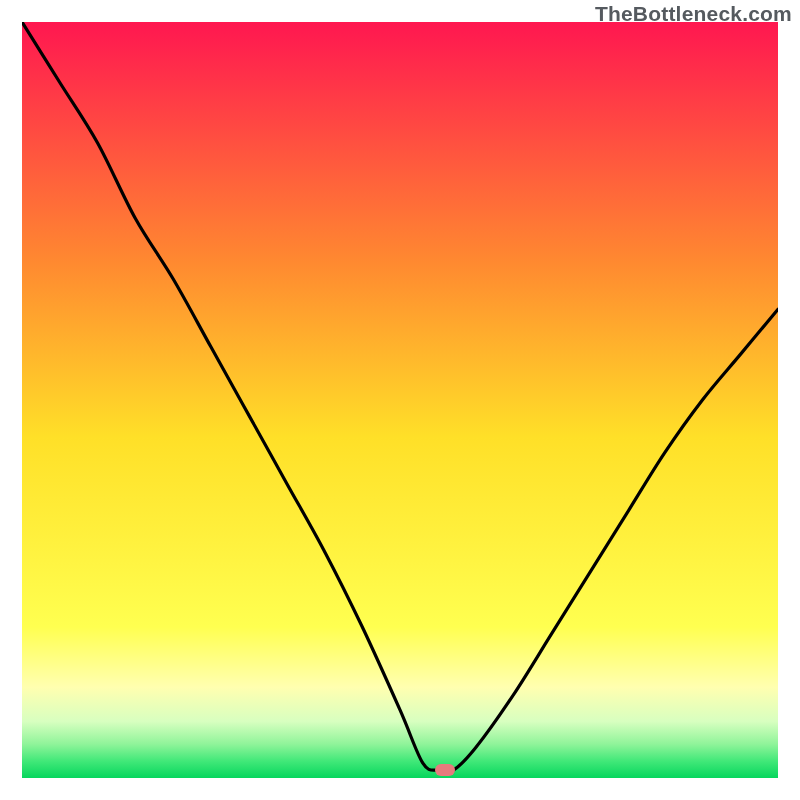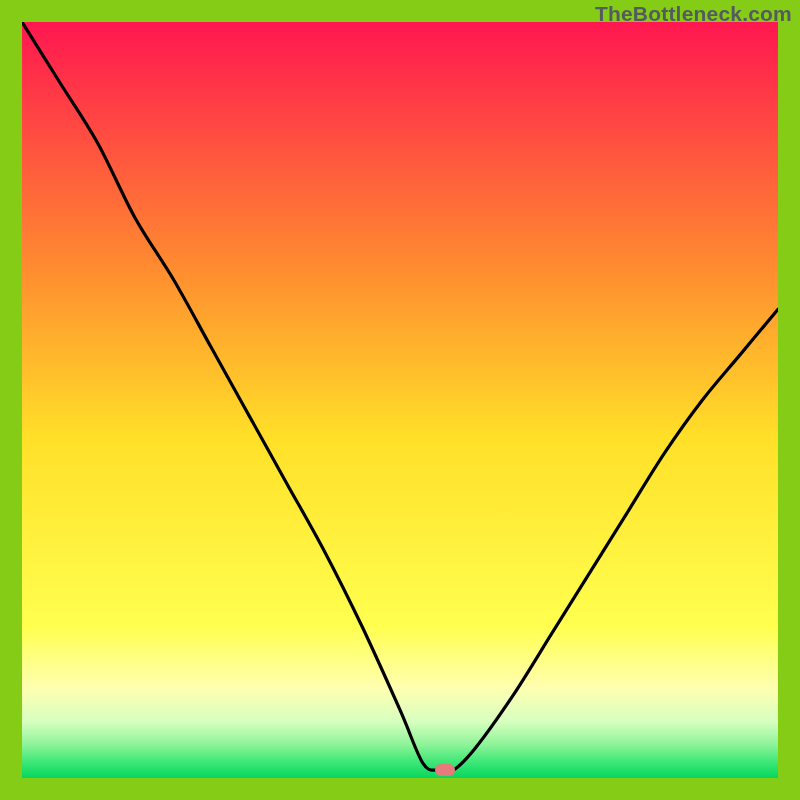--- a/index.html
+++ b/index.html
@@ -10,21 +10,21 @@
     background: #000;
     overflow: hidden;
     font-family: Arial, Helvetica, sans-serif;
   }
   .frame {
     position: absolute;
     left: 0;
     top: 0;
     width: 800px;
     height: 800px;
-    background: #84cc16;
+    background: #ffffff;
   }
   .plot-area {
     position: absolute;
     left: 22px;
     top: 22px;
     width: 756px;
     height: 756px;
     overflow: hidden;
   }
   .gradient-bg {

